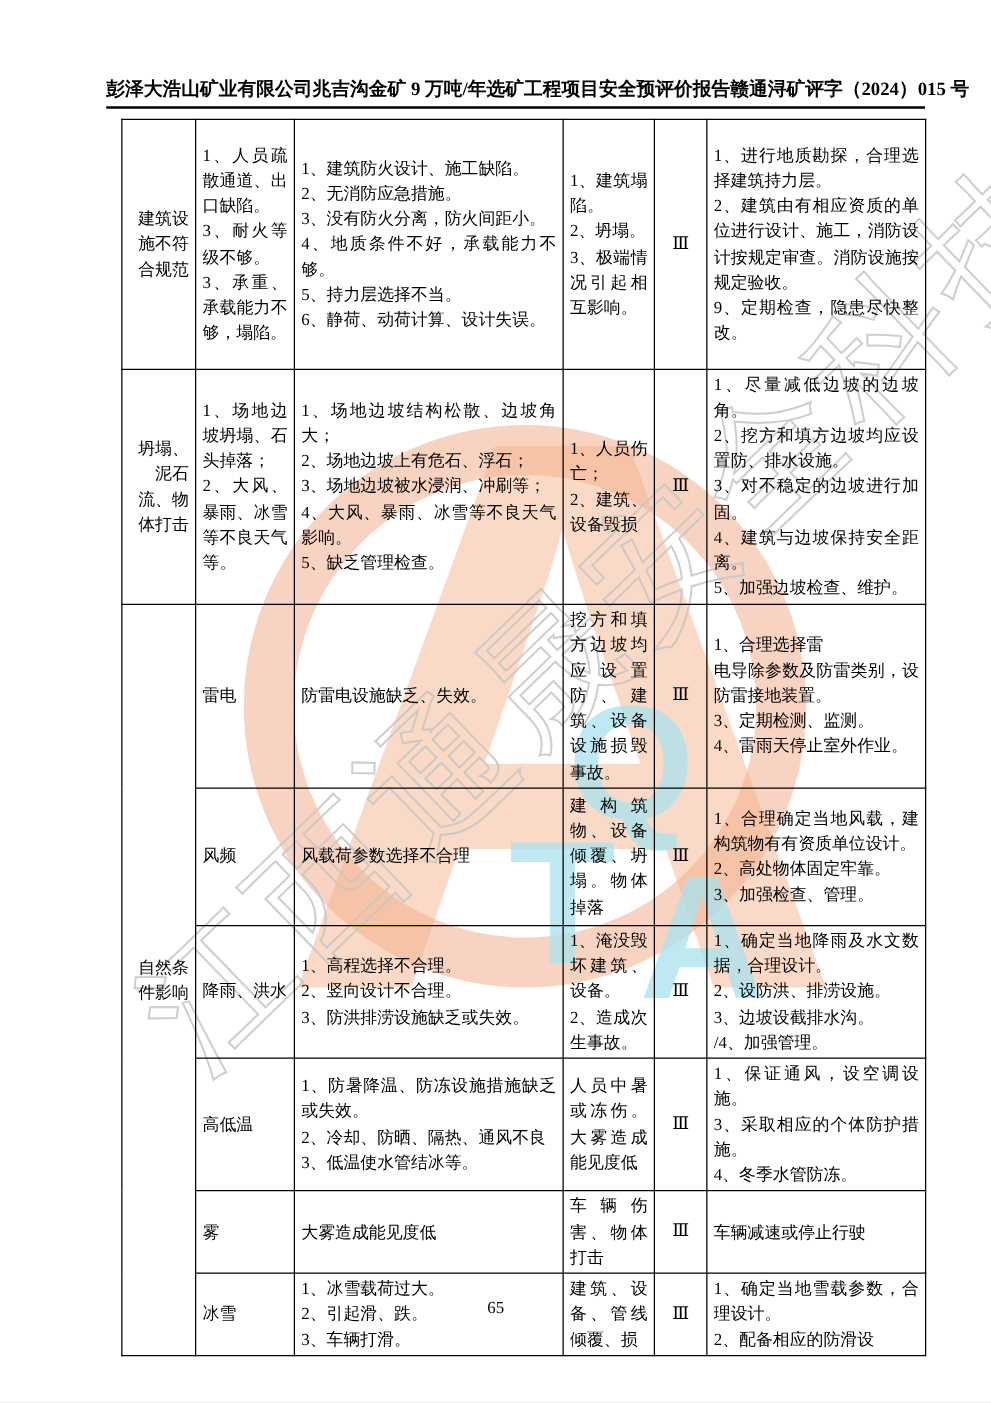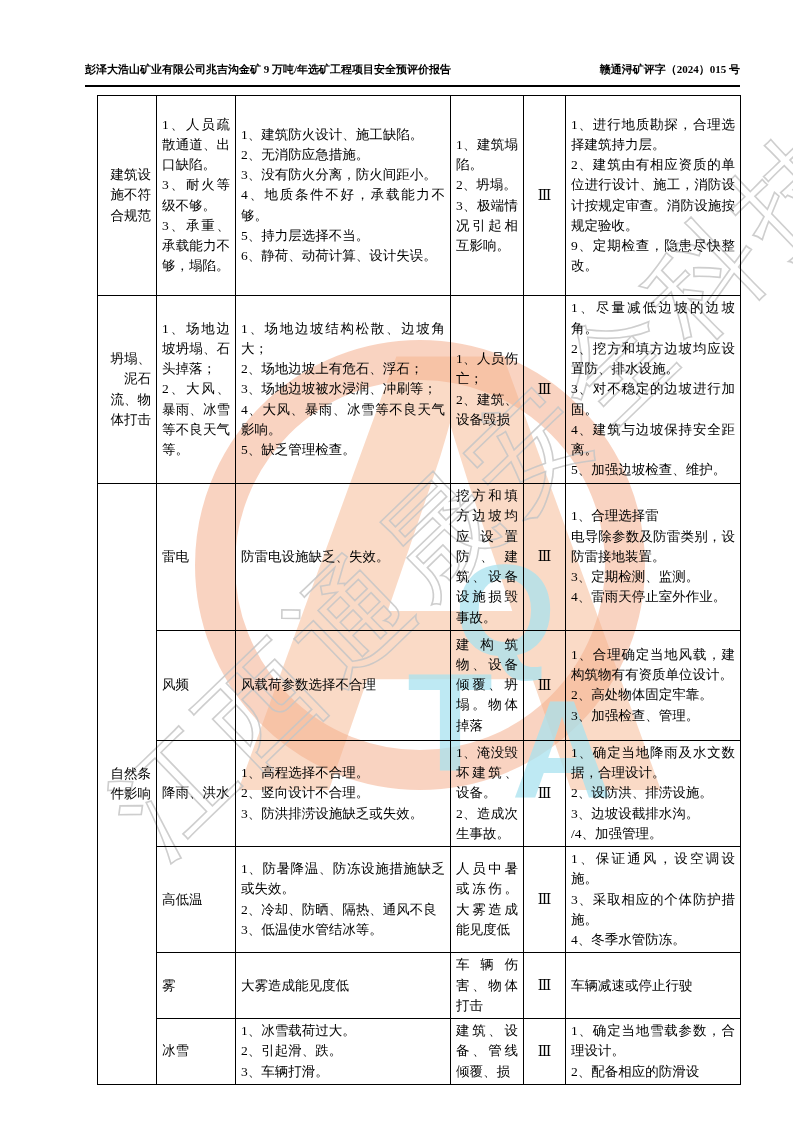--- a/index.html
+++ b/index.html
@@ -5,21 +5,21 @@
   html,body { margin:0; padding:0; background:#e8e8e8; }
   .page {
     position:relative; width:793px; height:1122px; margin:0 auto;
     background:#ffffff; overflow:hidden;
     font-family:"Liberation Serif","DejaVu Serif",serif; color:#000;
   }
   
   .hdr {
     position:absolute; top:62px; left:85px; width:655px;
     display:flex; justify-content:space-between; align-items:flex-end;
-    font-size:11px; font-weight:bold; white-space:nowrap;
+    font-size:15px; font-weight:bold; white-space:nowrap;
   }
   .hdr-rule {
     position:absolute; top:85px; left:85px; width:655px; height:0;
     border-top:2.5px solid #000;
   }
   
   .wm { position:absolute; left:0; top:0; pointer-events:none; z-index:1; }
   
   table.risk {
     position:absolute; left:97px; top:95px; width:643px; z-index:2;
@@ -169,14 +169,15 @@
 2、引起滑、跌。
 3、车辆打滑。</td>
         <td class="pre" style="vertical-align:top">建筑、设备、管线倾覆、损</td>
         <td class="lvl">Ⅲ</td>
         <td class="pre" style="vertical-align:top">1、确定当地雪载参数，合理设计。
 2、配备相应的防滑设</td>
       </tr>
     </tbody>
   </table>
 
+  <div class="pagenum">65</div>
 
 </div>
 
 </body></html>

